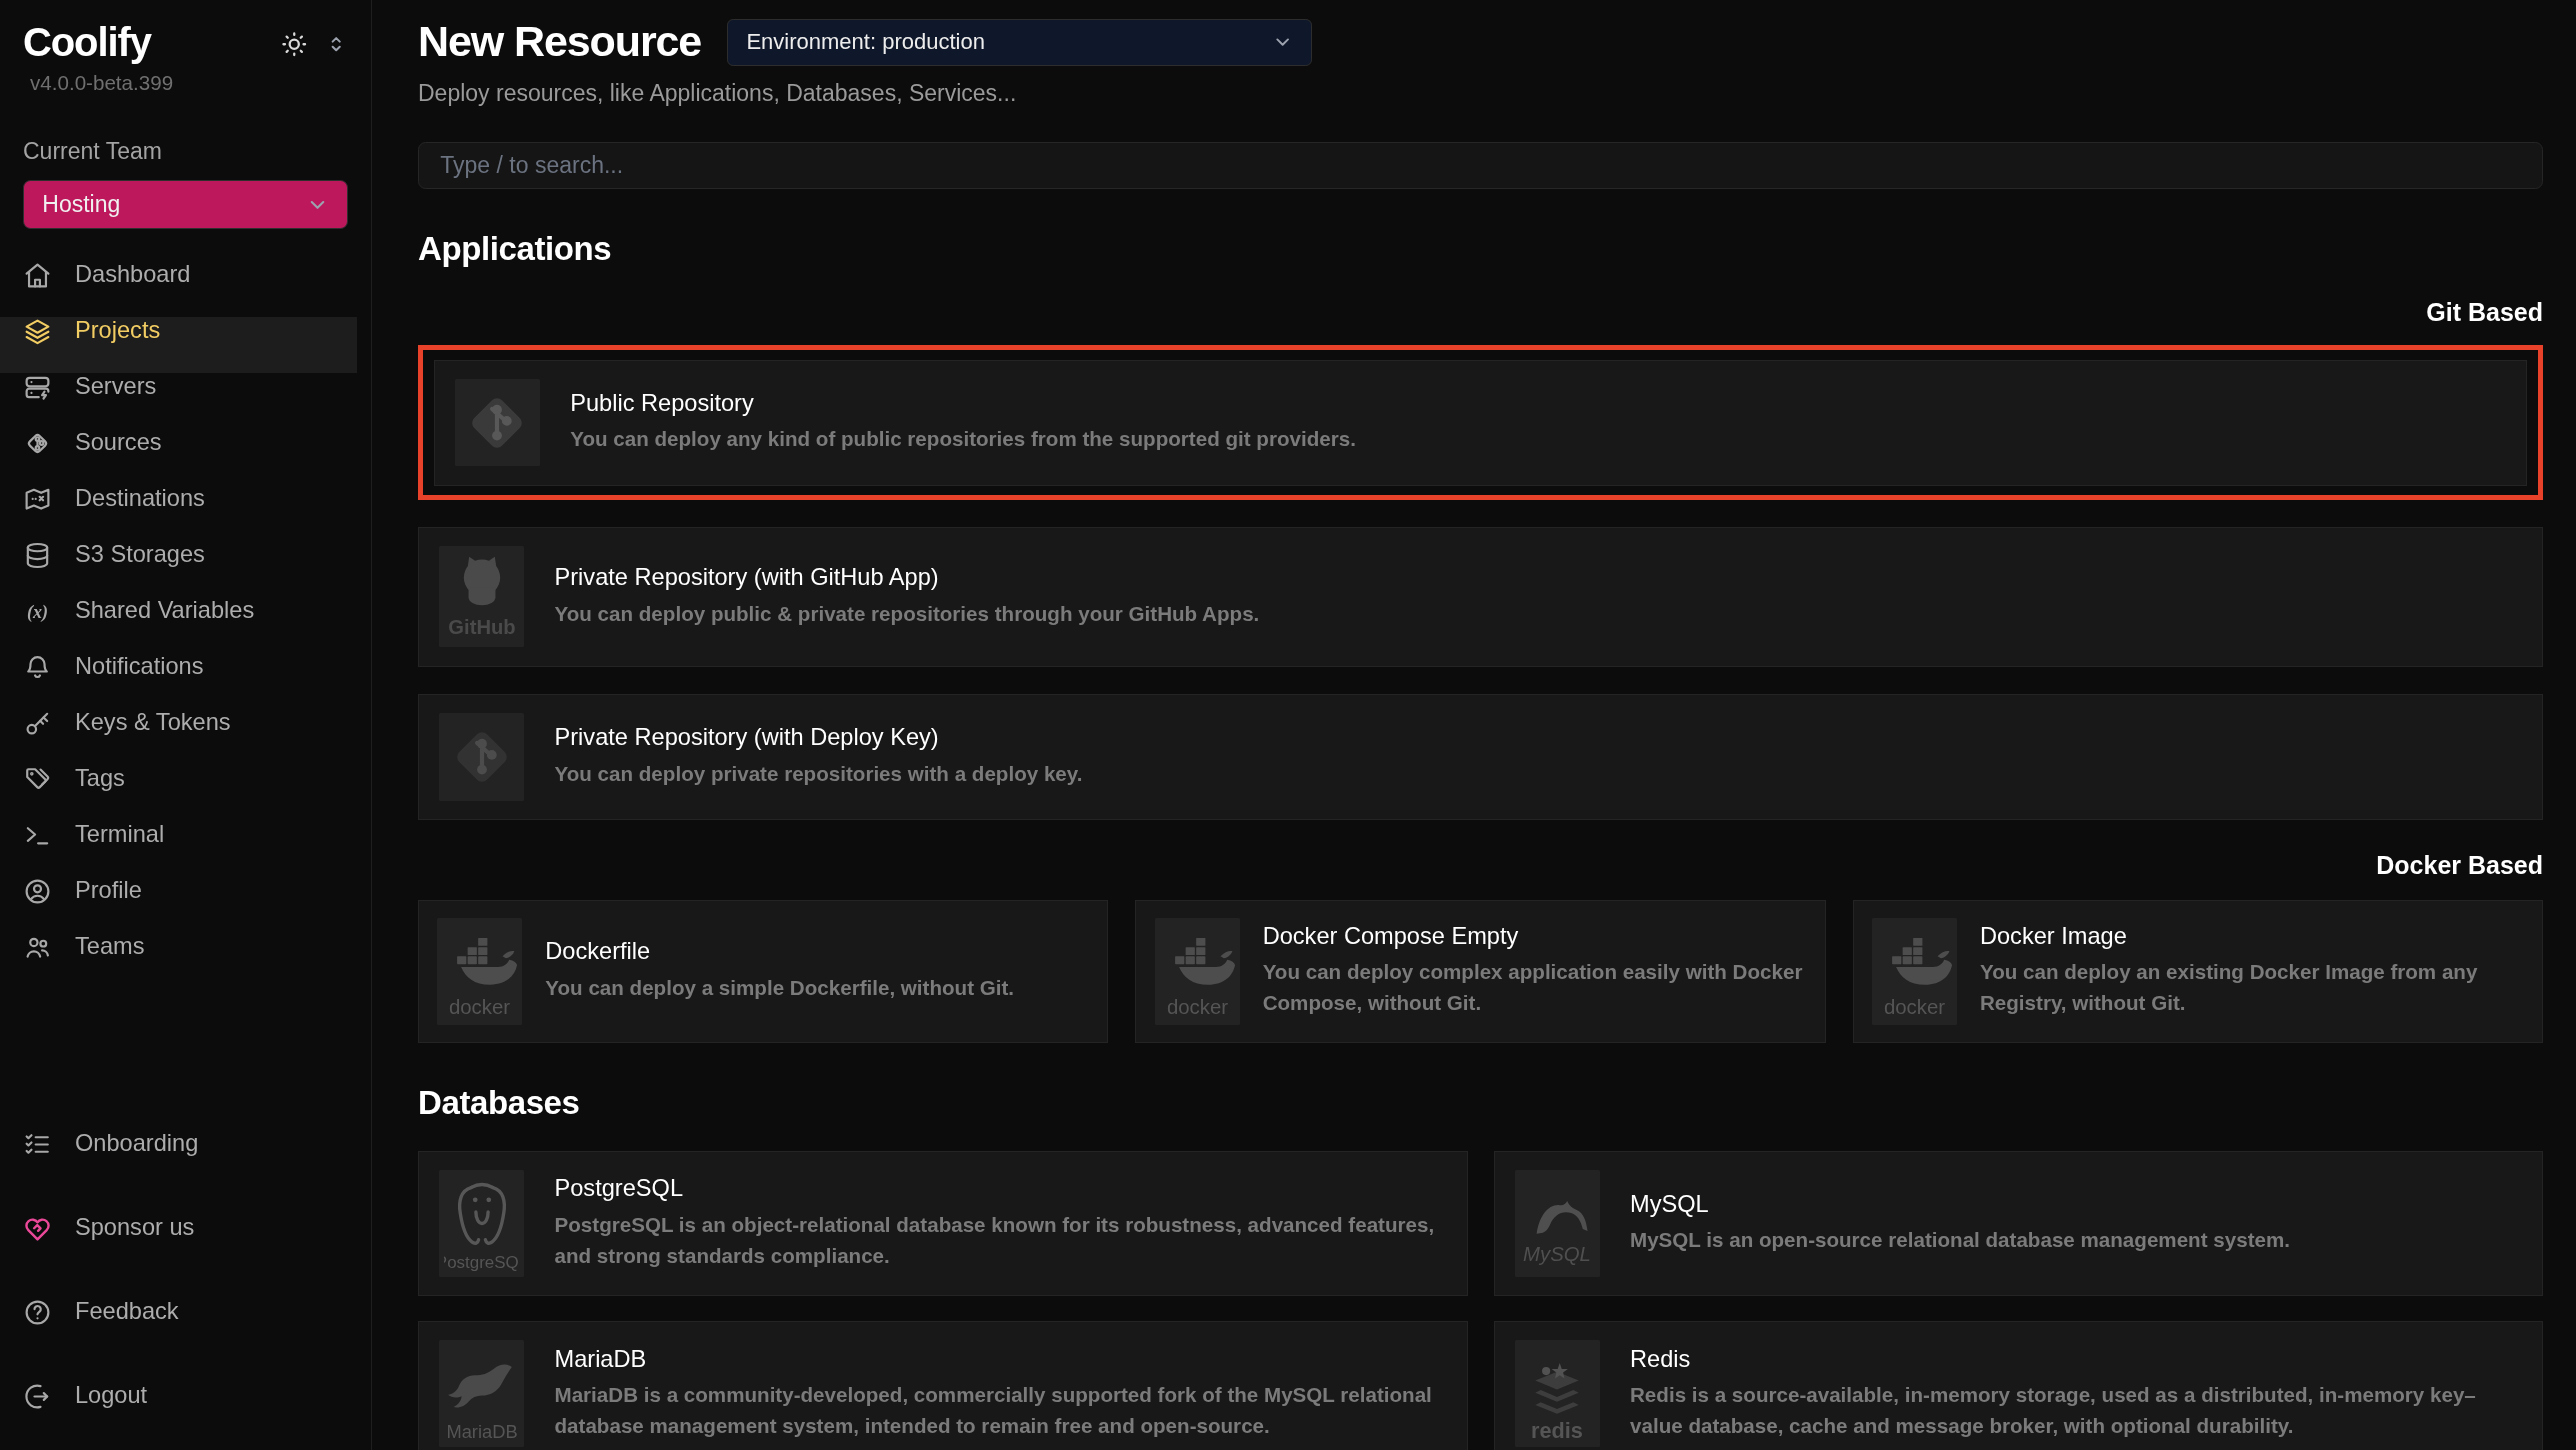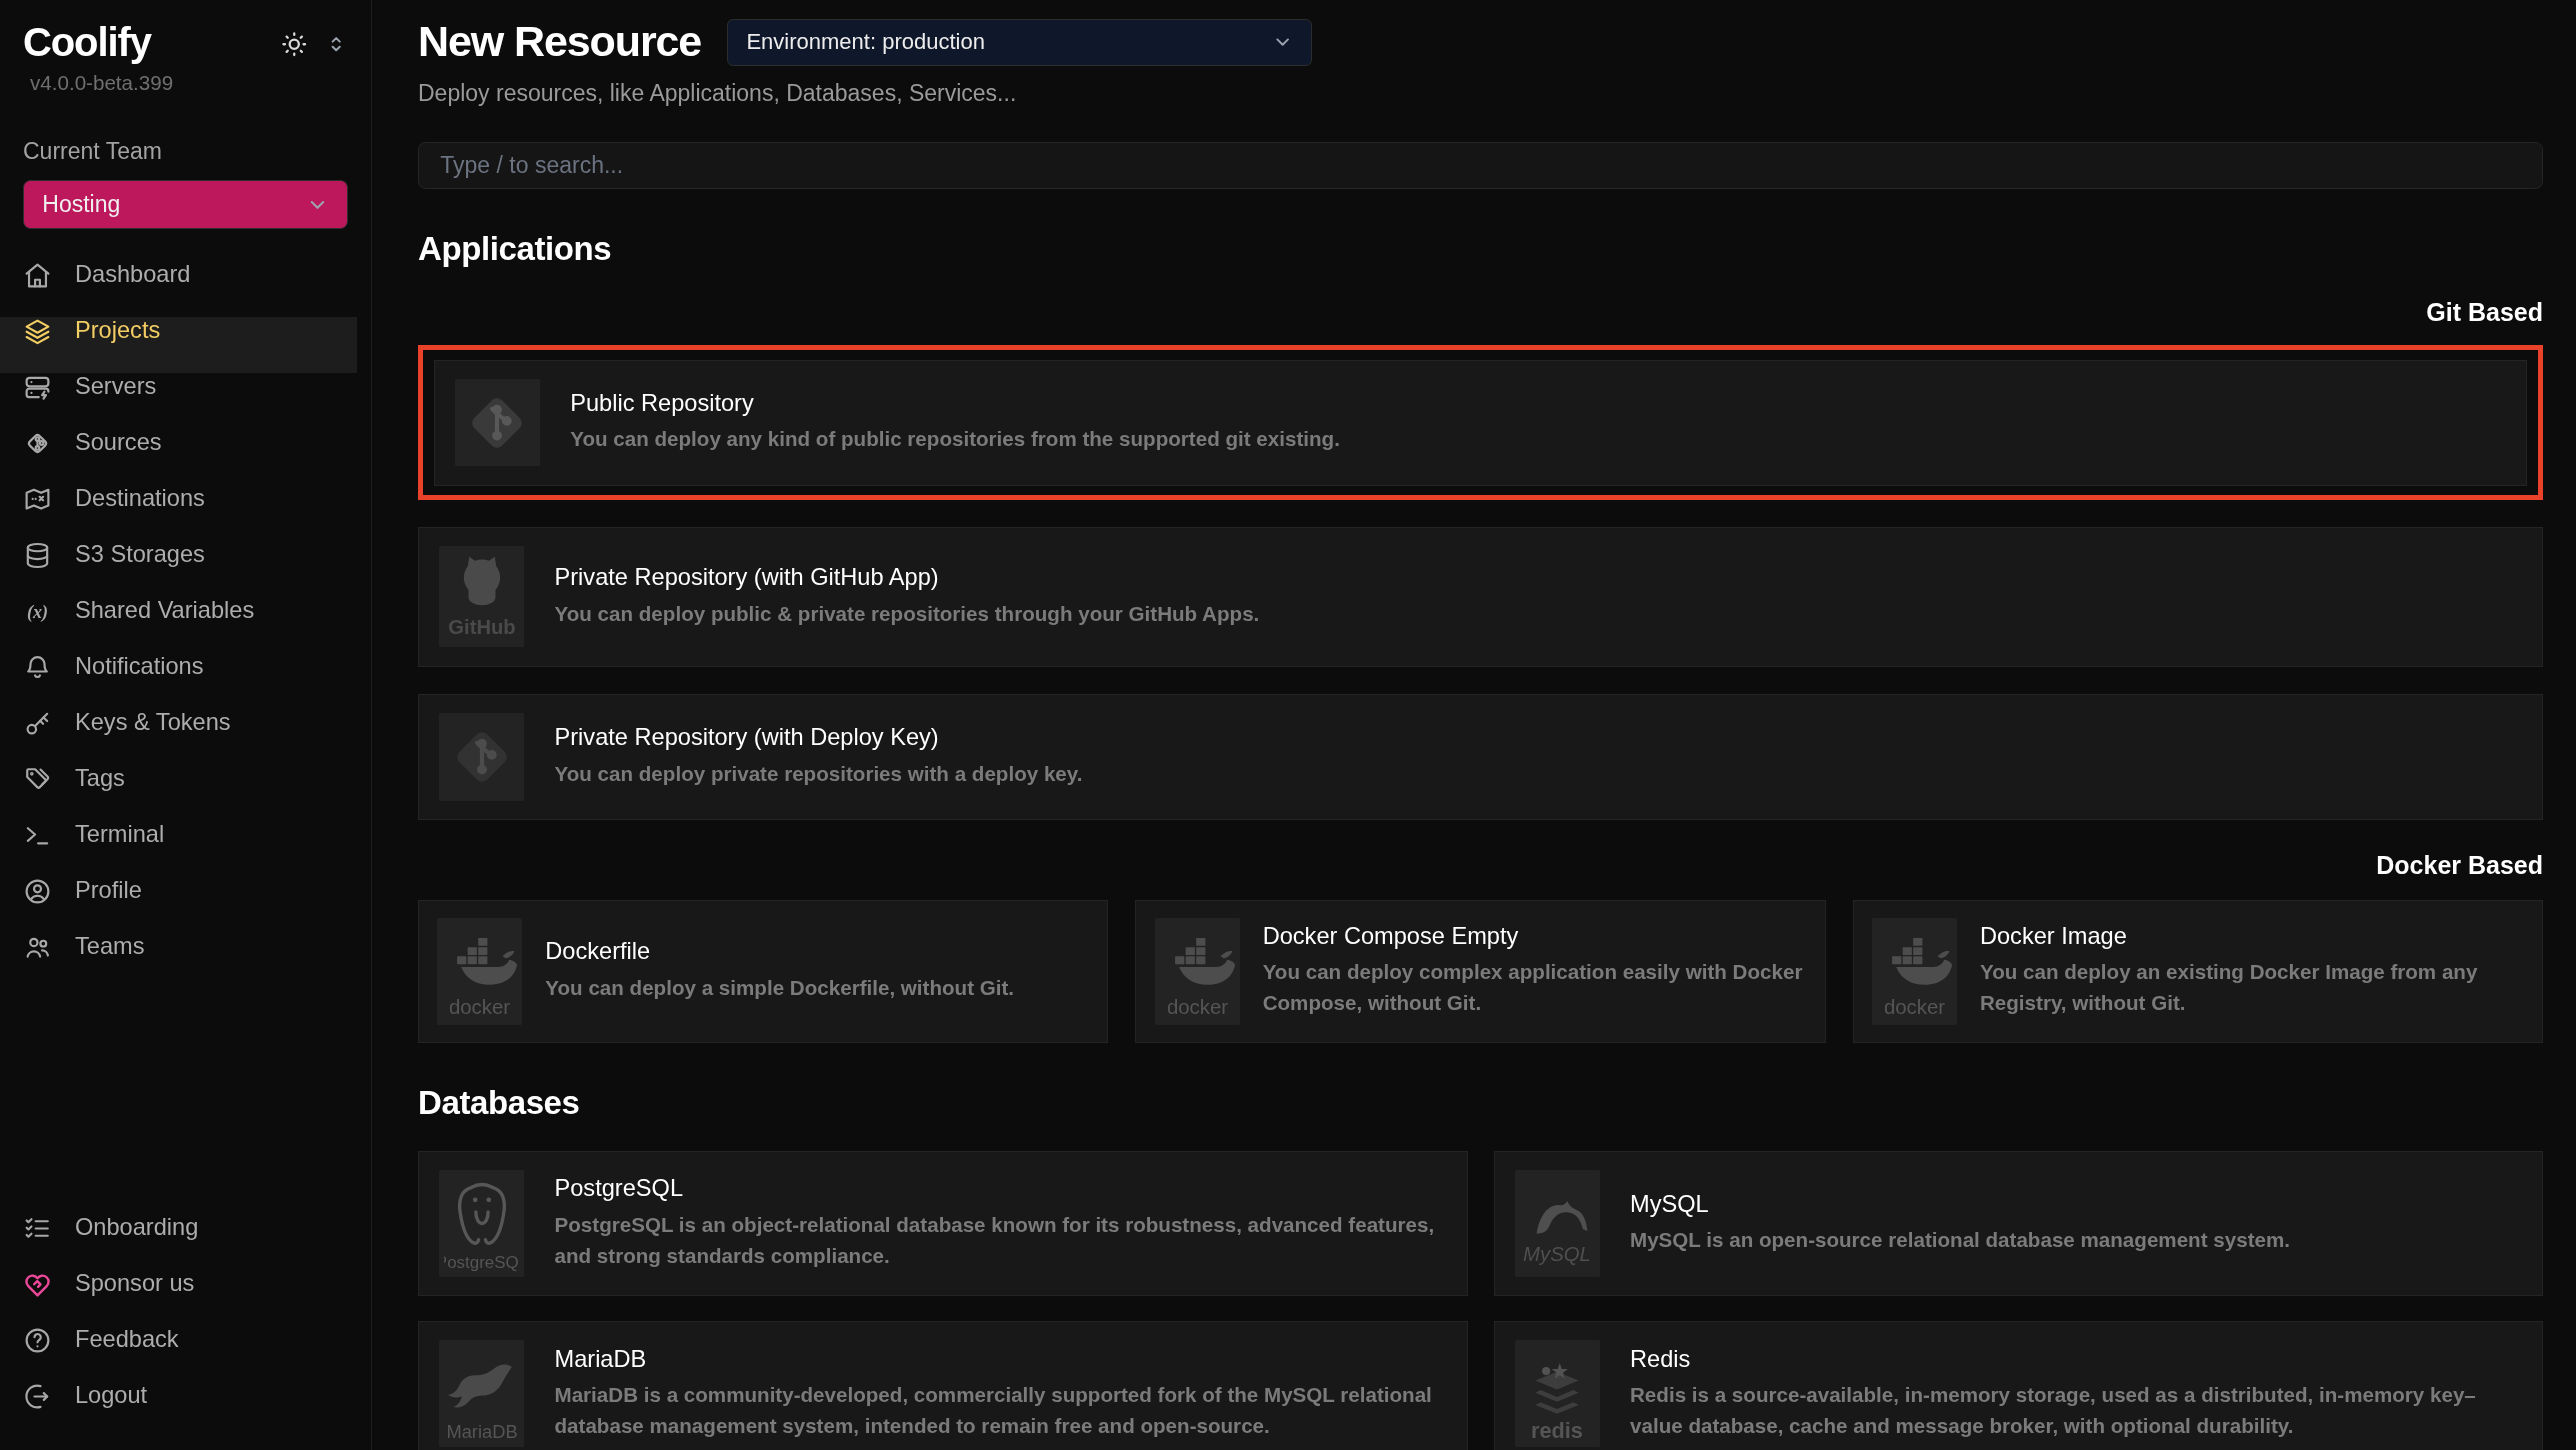--- a/index.html
+++ b/index.html
@@ -17,21 +17,21 @@
   .sb-head { display:flex; align-items:flex-start; justify-content:space-between; padding:0 23px; }
   .logo { font-size:40px; font-weight:700; letter-spacing:-1.1px; cursor:pointer; }
   .head-icons { display:flex; align-items:center; gap:13.7px; margin-top:9.1px; }
   .head-icons svg { display:block; cursor:pointer; }
   .version { padding:0 30px; margin-top:6.1px; font-size:20.6px; color:#6f6f6f; }
   .team-label { padding:0 23px; margin-top:43px; font-size:23px; color:#a3a3a3; }
   .team-select { margin:15.2px 23px 0; height:49px; border:0.8px solid #2e2e2e; border-radius:7.6px;
                  background:#be185d; display:flex; align-items:center; justify-content:space-between;
                  padding:0 18.3px; font-size:23px; color:#f0f0f0; cursor:pointer; }
   .nav { margin-top:32px; display:flex; flex-direction:column; }
-  .nav-bottom { margin-top:auto; }
+  .nav-bottom { margin-top:auto;gap:28px; }
   .nav-item { display:flex; align-items:flex-start; gap:23px; height:56px; padding:0 23px;
               font-size:23.6px; color:#adadad; text-decoration:none; cursor:pointer; }
   .nav-item .nav-ico { width:29px; height:29px; flex:none; display:flex; align-items:center;
                        justify-content:center; color:#a8a8a8; }
   .nav-item.active { background:#1d1d1d; color:#f2cd63; margin-right:13.7px; }
   .nav-item.active .nav-ico { color:#f2cd63; }
   .nav-ico.pink { color:#ec4899; }
   .nav-ico svg { width:29px; height:29px; }
 
   
@@ -302,21 +302,21 @@
                 <rect x="22" y="22" width="56" height="56" rx="10" transform="rotate(45 50 50)" fill="#3a3a3a"></rect>
                 <line x1="50" y1="32" x2="50" y2="66" stroke="#585858" stroke-width="6" stroke-linecap="round"></line>
                 <line x1="43" y1="30" x2="60" y2="45" stroke="#585858" stroke-width="6" stroke-linecap="round"></line>
                 <circle cx="50" cy="31" r="7" fill="#585858"></circle>
                 <circle cx="50" cy="68" r="7" fill="#585858"></circle>
                 <circle cx="64" cy="47" r="7" fill="#585858"></circle>
               </svg>
           </div>
           <div class="card-body">
             <div class="card-title">Public Repository</div>
-            <div class="card-desc">You can deploy any kind of public repositories from the supported git existing.</div>
+            <div class="card-desc">You can deploy any kind of public repositories from the supported git providers.</div>
           </div>
         </div>
       </div>
 
       <div class="card">
         <div class="card-ico">
           <svg width="76" height="101" viewBox="0 0 112 150">
               <g fill="#4a4a4a">
                 <polygon points="34,36 37,16 50,25"></polygon>
                 <polygon points="78,36 75,16 62,25"></polygon>

